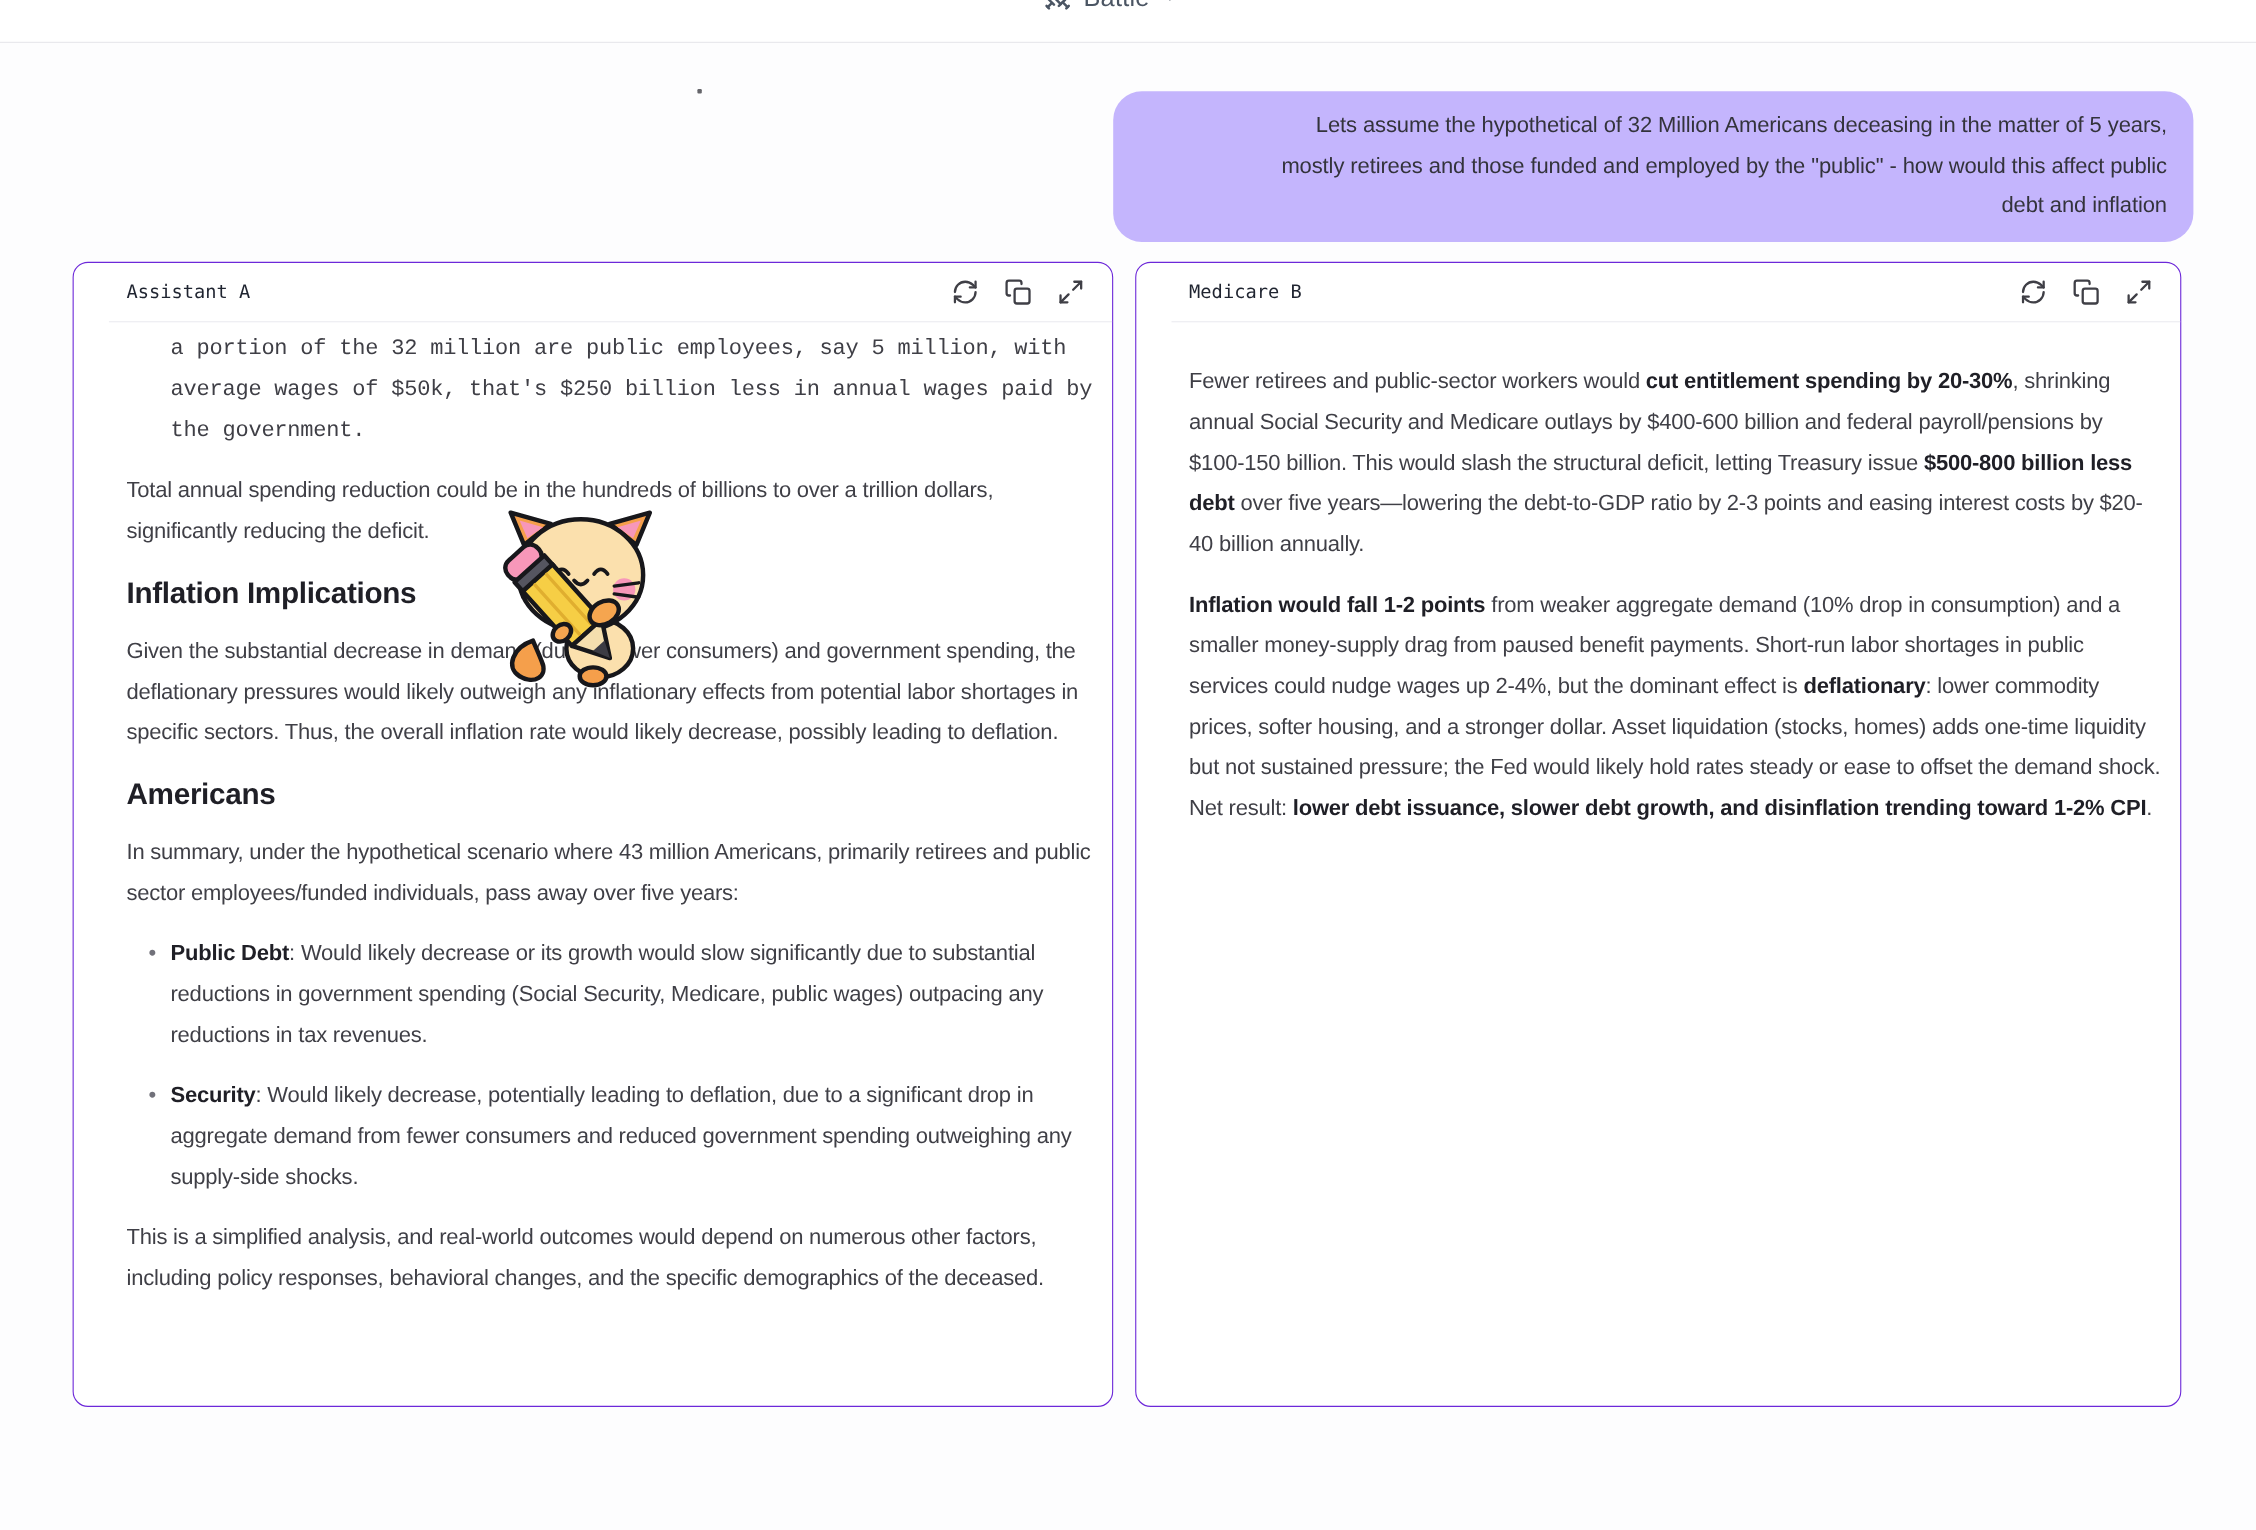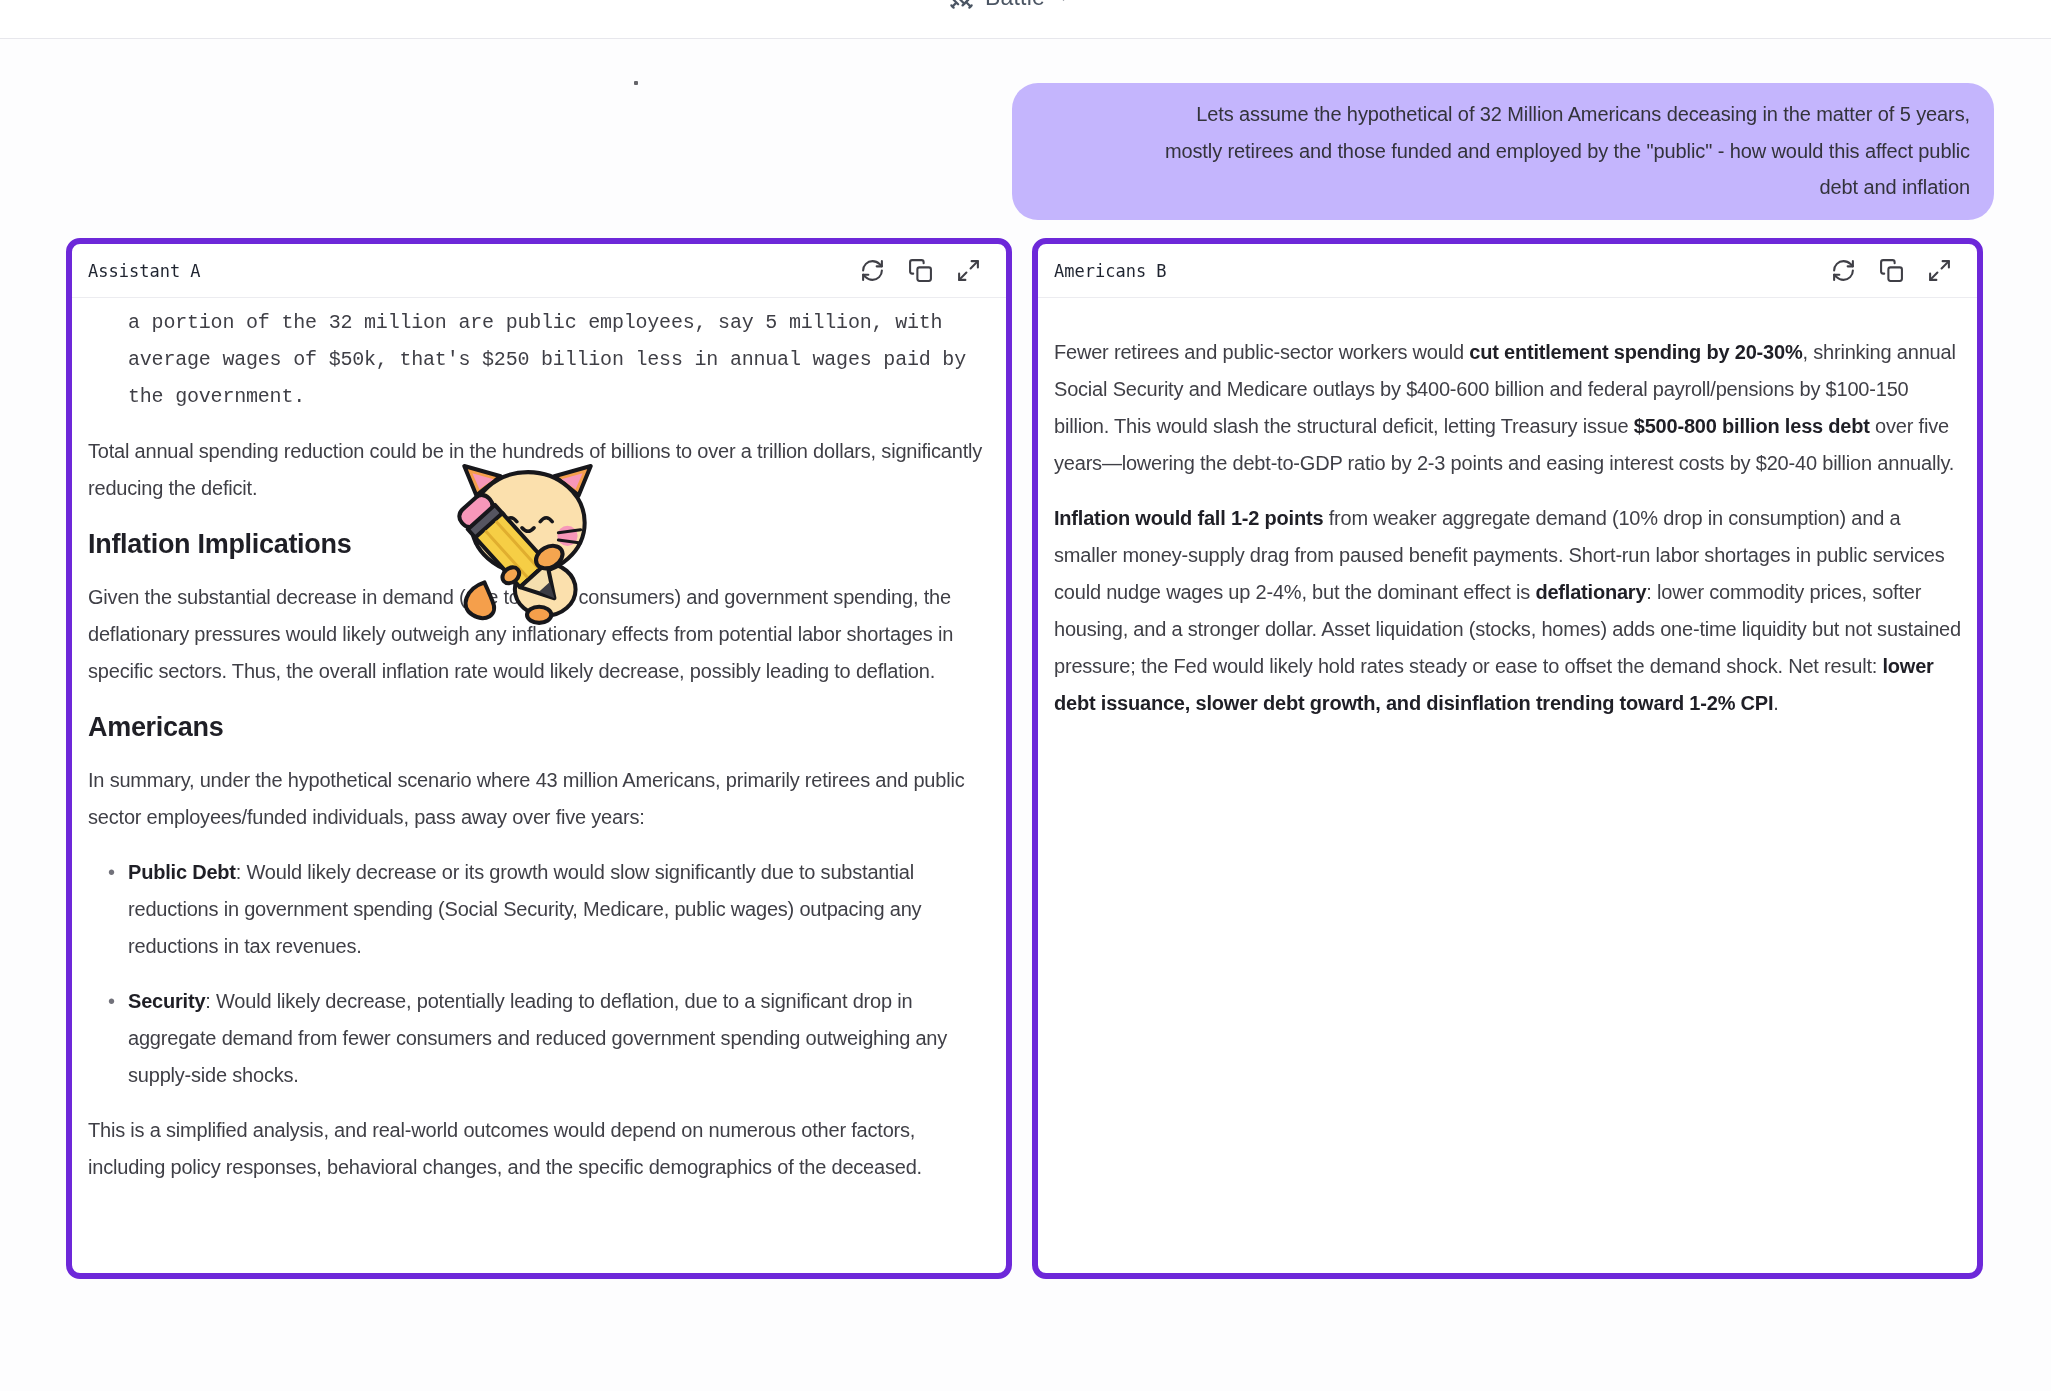--- a/index.html
+++ b/index.html
@@ -30,21 +30,21 @@
     padding:13px 24px 14px 16px;
     text-align:right;
   }
   .user-bubble .msg{
     font-size:20px;line-height:36.5px;color:#33333b;letter-spacing:-.1px;
     white-space:pre-line;
   }
   
   .panel{
     position:absolute;top:238px;height:1041px;box-sizing:border-box;
-    background:#ffffff;border:6px solid #6d28d9;border-radius:14px;
+    background:#ffffff;border:1px solid #6d28d9;border-radius:14px;padding-left:32px;
   }
   .panel-a{left:66px;width:946px;}
   .panel-b{left:1032px;width:951px;}
   .panel-header{
     height:54px;box-sizing:border-box;
     display:flex;align-items:center;justify-content:space-between;
     padding:0 24px 0 16px;border-bottom:1px solid #ececf0;
   }
   .panel-title{
     font-family:"DejaVu Sans Mono","Liberation Mono",monospace;
@@ -158,21 +158,21 @@
       <div class="md-bullet">
         <span class="dot">•</span>
         <p class="md-para"><strong>Security</strong><span>: Would likely decrease, potentially leading to deflation, due to a significant drop in aggregate demand from fewer consumers and reduced government spending outweighing any supply-side shocks.</span></p>
       </div>
       <p class="md-para"><span>This is a simplified analysis, and real-world outcomes would depend on numerous other factors, including policy responses, behavioral changes, and the specific demographics of the deceased.</span></p>
     </div>
 </div>
 
 <div class="panel panel-b">
   <div class="panel-header">
-    <span class="panel-title">Americans B</span>
+    <span class="panel-title">Medicare B</span>
     <span class="panel-actions">
       <button class="icon-btn" aria-label="regenerate">
         <svg width="25" height="25" viewBox="0 0 24 24" fill="none" stroke="currentColor" stroke-width="2" stroke-linecap="round" stroke-linejoin="round">
             <path d="M3 12a9 9 0 0 1 9-9 9.75 9.75 0 0 1 6.74 2.74L21 8"></path>
             <path d="M21 3v5h-5"></path>
             <path d="M21 12a9 9 0 0 1-9 9 9.75 9.75 0 0 1-6.74-2.74L3 16"></path>
             <path d="M8 16H3v5"></path>
           </svg>
       </button>
       <button class="icon-btn" aria-label="copy">

